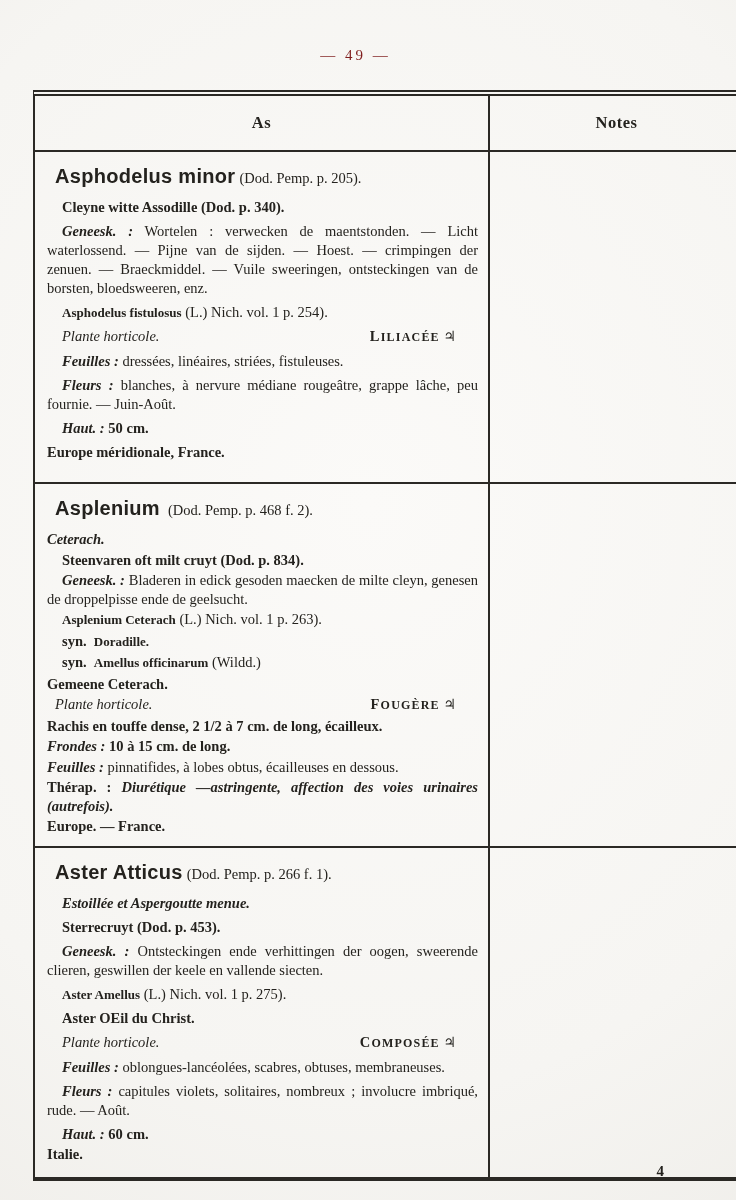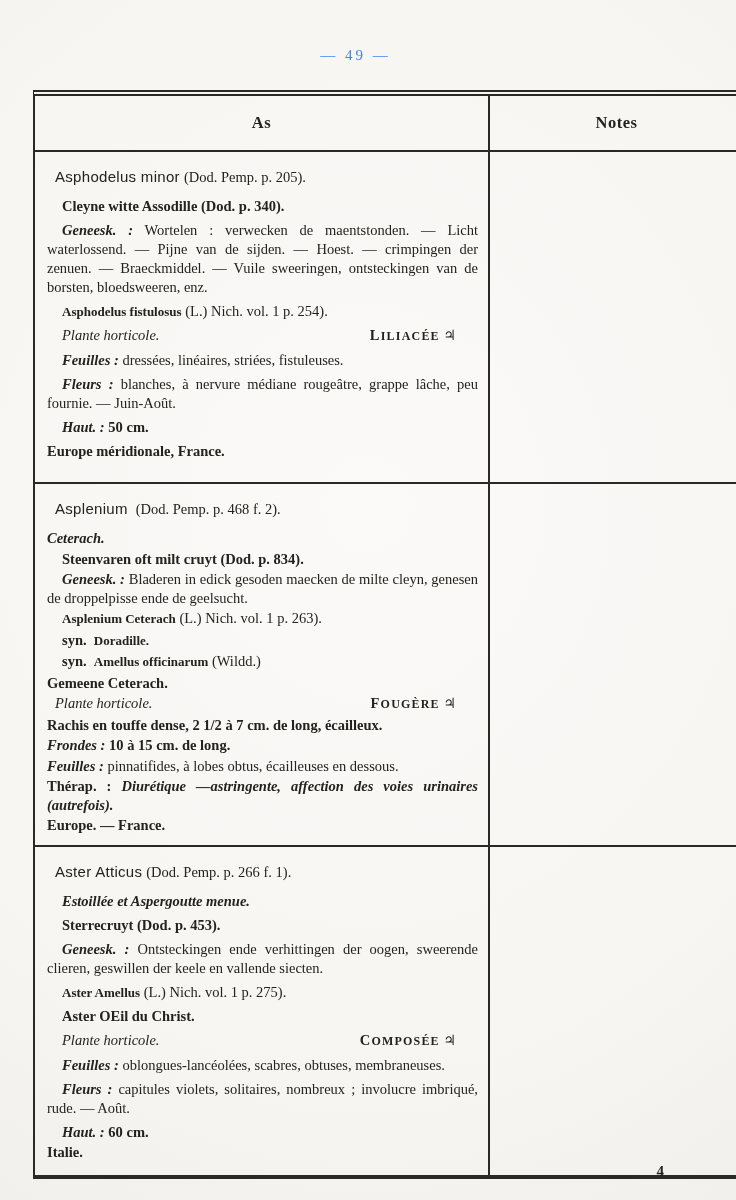--- a/index.html
+++ b/index.html
@@ -11,21 +11,21 @@
   html,body{width:736px;height:1200px;overflow:hidden;}
   body{
     background:
       radial-gradient(ellipse 130% 90% at 50% 42%, #fbfaf8 0%, var(--paper) 55%, #ebe9e4 100%);
     font-family:"Liberation Serif","DejaVu Serif",serif;
     color:var(--ink);
     position:relative;
   }
   .pagenum-top{
     position:absolute;top:47px;left:33px;width:645px;
-    text-align:center;font-size:15px;letter-spacing:3px;color:#3b82f6;
+    text-align:center;font-size:15px;letter-spacing:3px;color:#7f1d1d;
   }
   .pagenum-bottom{
     position:absolute;top:1163px;right:72px;
     font-size:15px;font-weight:bold;
   }
   .catalog{
     position:absolute;left:33px;top:90px;width:713px;
     display:grid;grid-template-columns:455px 1fr;
     border-top:6px double var(--rule);
     border-bottom:4px solid var(--rule);
@@ -50,21 +50,21 @@
   
   .line{font-size:14.5px;line-height:19px;margin-bottom:5px;}
   .dense .line{margin-bottom:2px;line-height:18.5px;}
   .just{text-align:justify;}
   .indent{text-indent:15px;}
   .center{text-align:left;text-indent:0;}
   .entry-head{margin:0 0 7px 8px;line-height:25px;}
   .dense .entry-head{}
   .entry-name{
     font-family:"Liberation Sans","DejaVu Sans",sans-serif;
-    font-weight:normal;font-size:15px;letter-spacing:.3px;
+    font-weight:bold;font-size:20px;letter-spacing:.3px;
   }
   .entry-ref{font-size:14.5px;}
   .species-name{font-weight:bold;font-size:13px;}
   .lead-bi{font-weight:bold;font-style:italic;}
   .lead-b{font-weight:bold;}
   .bold-italic{font-weight:bold;font-style:italic;}
   .italic{font-style:italic;}
   .strong{font-weight:bold;}
   .vern{font-weight:bold;text-align:left;}
   .family-row{display:flex;justify-content:space-between;align-items:baseline;text-indent:0;padding-left:15px;padding-right:22px;}

